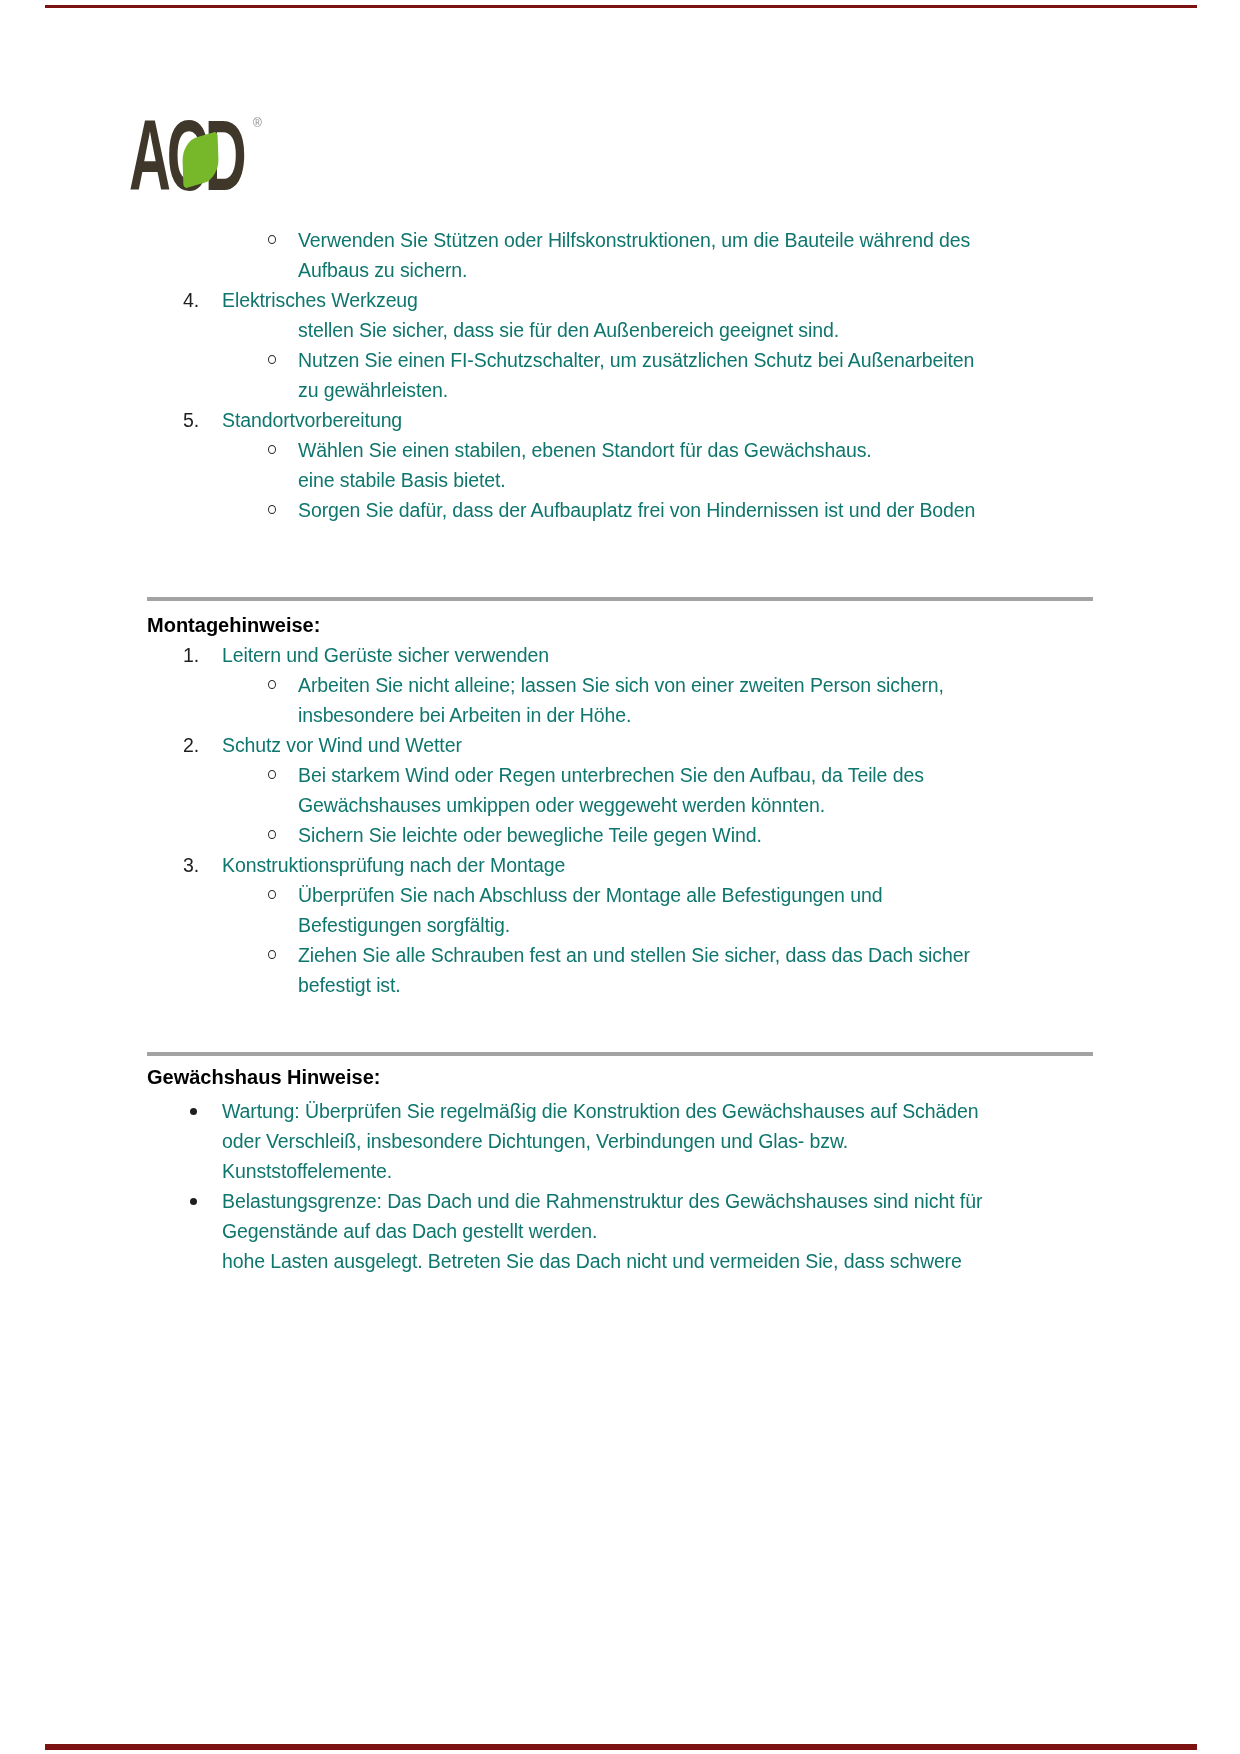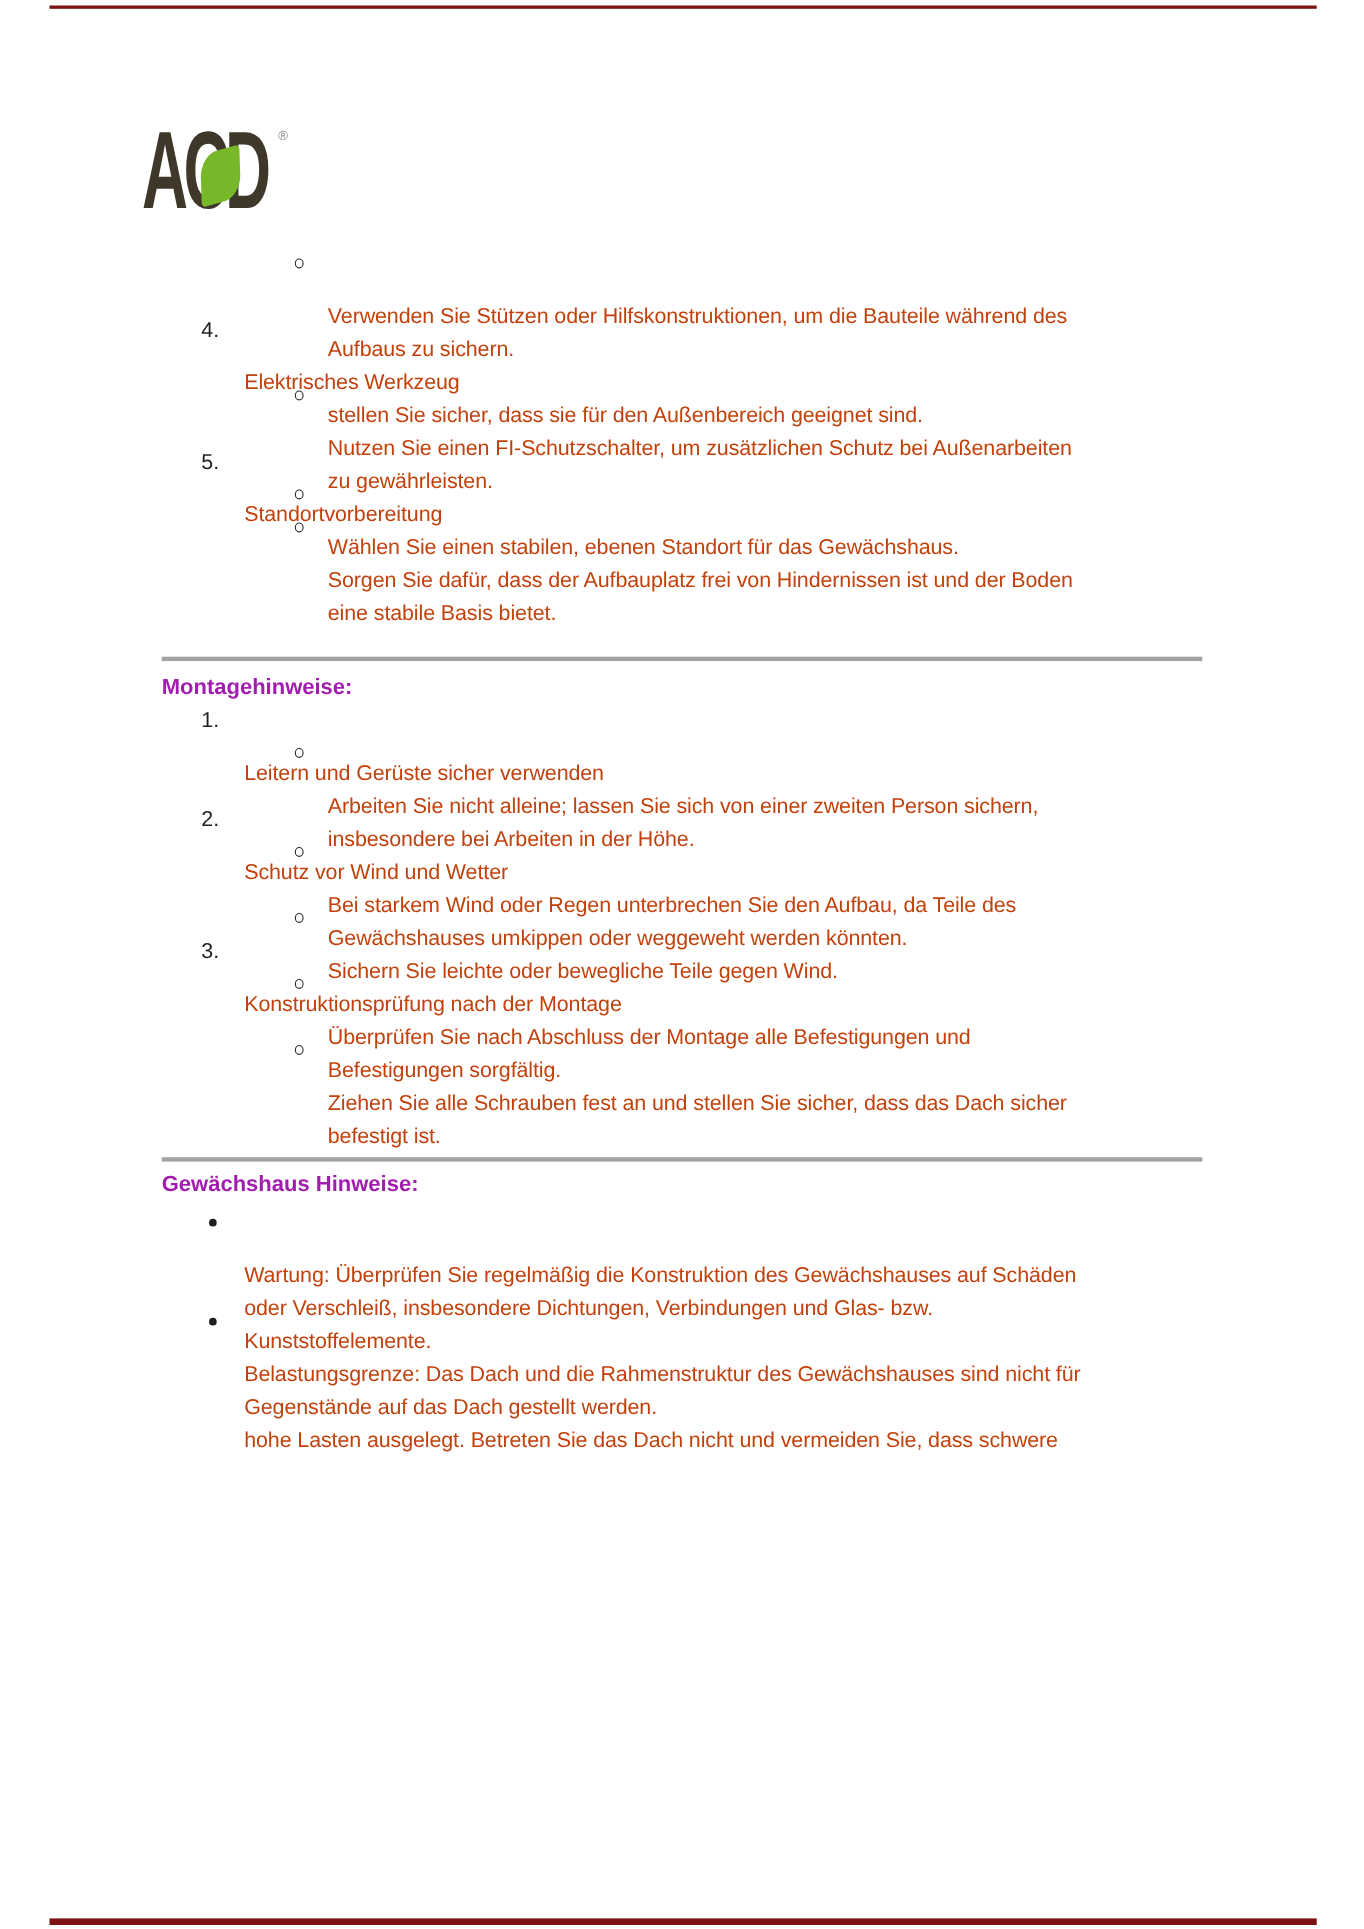--- a/index.html
+++ b/index.html
@@ -19,27 +19,27 @@
   .logo-leaf{position:absolute;left:53px;top:23px;width:37px;height:46px;
       transform:rotate(-16deg) skewX(-14deg);
       border-radius:42% 10% 42% 10%;z-index:3;}
   .logo-reg{position:absolute;left:124px;top:2px;font-size:12px;color:#8a8a8a;font-weight:400;}
 
   
   .divider{position:absolute;left:147px;width:946px;height:4px;}
 
   
   .heading{position:absolute;left:147px;font-size:20px;font-weight:bold;
-      line-height:30px;white-space:nowrap;color:#a21caf;}
+      line-height:30px;white-space:nowrap;color:#000000;}
 
   
   .list-block{position:absolute;left:0;width:1240px;}
   .line{position:relative;height:30px;}
   .line .txt{position:absolute;top:0;line-height:30px;font-size:19.5px;
-      letter-spacing:-0.1px;white-space:nowrap;color:#c2410c;margin-top:48px;}
+      letter-spacing:-0.1px;white-space:nowrap;color:#0f766e;}
   .lvl1 .txt{left:222px;}
   .lvl2 .txt{left:298px;}
   .marker.num{position:absolute;left:183px;top:0;line-height:30px;
       font-size:19.5px;color:#1f1f1f;}
   .marker.circle{position:absolute;left:268px;top:10px;width:8px;height:9px;
       border:1.5px solid #2a2a2a;border-radius:50%;box-sizing:border-box;background:transparent;}
   .marker.dot{position:absolute;left:190px;top:12px;width:7px;height:7px;
       border-radius:50%;background:#1f1f1f;}
 </style>
 </head>
@@ -79,25 +79,25 @@
       </div>
       <div class="line lvl1">
         <span class="marker num">5.</span>
         <span class="txt">Standortvorbereitung</span>
       </div>
       <div class="line lvl2">
         <span class="marker circle"></span>
         <span class="txt">Wählen Sie einen stabilen, ebenen Standort für das Gewächshaus.</span>
       </div>
       <div class="line lvl2">
+        <span class="txt">eine stabile Basis bietet.</span>
+      </div>
+      <div class="line lvl2">
         <span class="marker circle"></span>
         <span class="txt">Sorgen Sie dafür, dass der Aufbauplatz frei von Hindernissen ist und der Boden</span>
-      </div>
-      <div class="line lvl2">
-        <span class="txt">eine stabile Basis bietet.</span>
       </div>
     </div>
 
   <div class="divider" style="top: 597px; background: rgb(163, 163, 163);"></div>
 
   <div class="heading" style="top:610px;">Montagehinweise:</div>
 
   <div class="list-block" style="top:640px;">
       <div class="line lvl1">
         <span class="marker num">1.</span>

